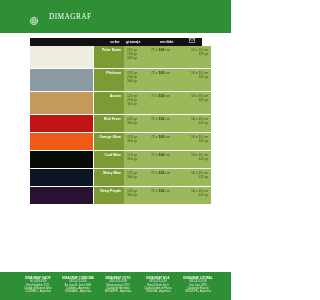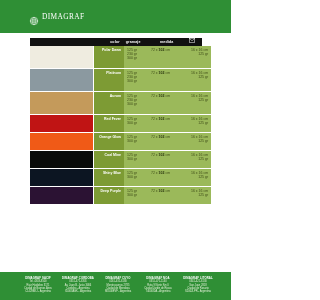--- a/index.html
+++ b/index.html
@@ -11,21 +11,21 @@
   }
   .page{position:relative;width:231px;height:300px;overflow:hidden;background:#fff;}
 
   
   .header-band{
     position:absolute;left:0;top:0;width:231px;height:33px;
     background:#2f8f35;
   }
   .logo{
     position:absolute;left:29px;top:12px;
-    display:flex;align-items:flex-start;gap:3px;
+    display:flex;align-items:flex-start;gap:10px;
   }
   .logo-mark{width:10px;height:10px;display:block;}
   .logo-text{
     font-family:"Liberation Serif", serif;
     font-size:7.4px;letter-spacing:.4px;color:#ffffff;
     line-height:10px;white-space:nowrap;
   }
 
   
   .table{

